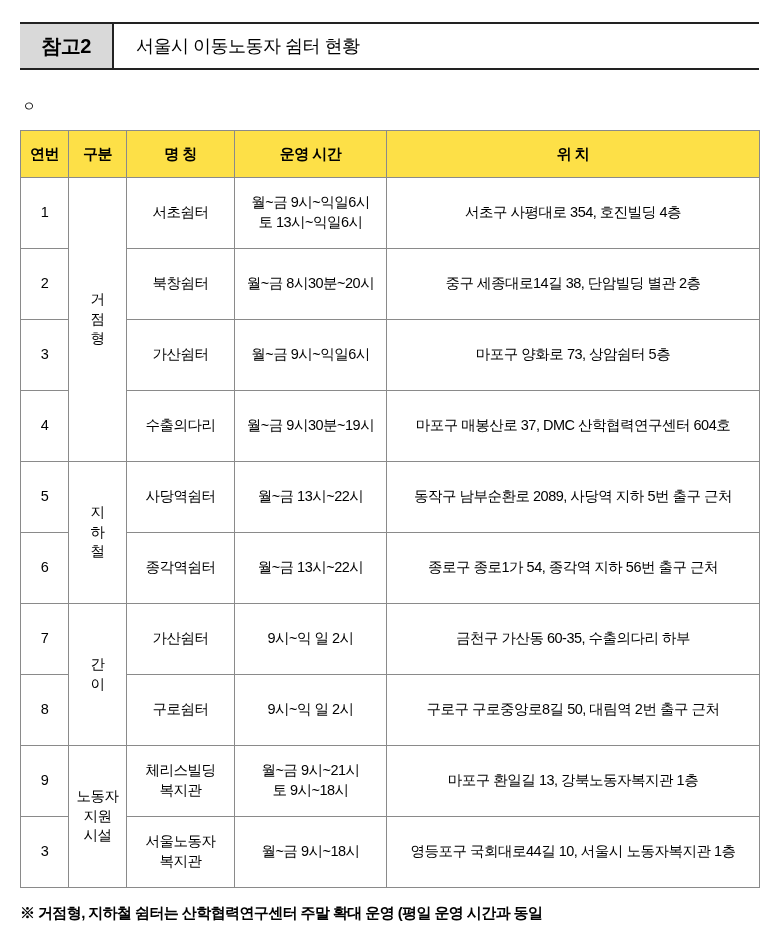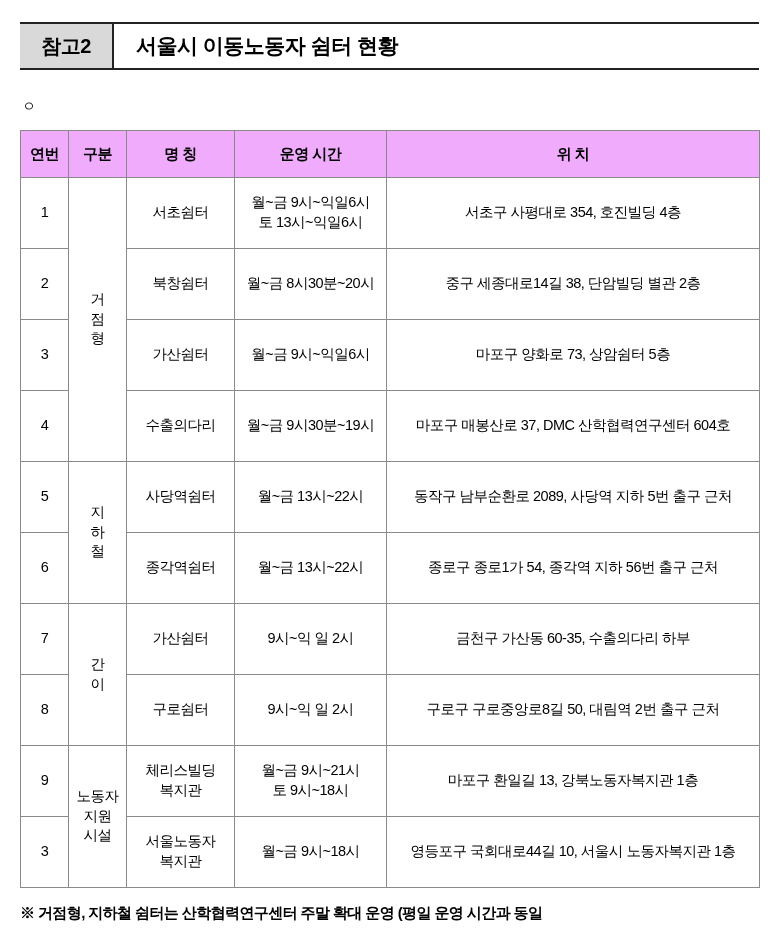--- a/index.html
+++ b/index.html
@@ -39,22 +39,22 @@
     background: #d9d9d9;
     font-size: 20px;
     font-weight: bold;
     letter-spacing: -0.5px;
     border-right: 2px solid #222;
   }
   .doc-header .ref-title {
     display: flex;
     align-items: center;
     padding-left: 22px;
-    font-size: 21px;
-    font-weight: bold;
+    font-size: 18px;
+    font-weight: normal;
     letter-spacing: -0.5px;
   }
 
   
   .subtitle-row {
     margin: 28px 0 14px 2px;
     font-size: 17px;
     font-weight: bold;
     letter-spacing: -0.5px;
     display: flex;
@@ -76,21 +76,21 @@
   table.shelter-table td {
     border: 1px solid #8a8a8a;
     text-align: center;
     vertical-align: middle;
     font-size: 14.5px;
     letter-spacing: -0.5px;
     padding: 4px 3px;
     line-height: 1.35;
   }
   table.shelter-table thead th {
-    background: #f0abfc;
+    background: #fde047;
     font-weight: bold;
     height: 38px;
     font-size: 15px;
   }
   .col-no    { width: 48px; }
   .col-type  { width: 58px; }
   .col-name  { width: 108px; }
   .col-hours { width: 152px; }
   .col-loc   { width: 373px; }
 

